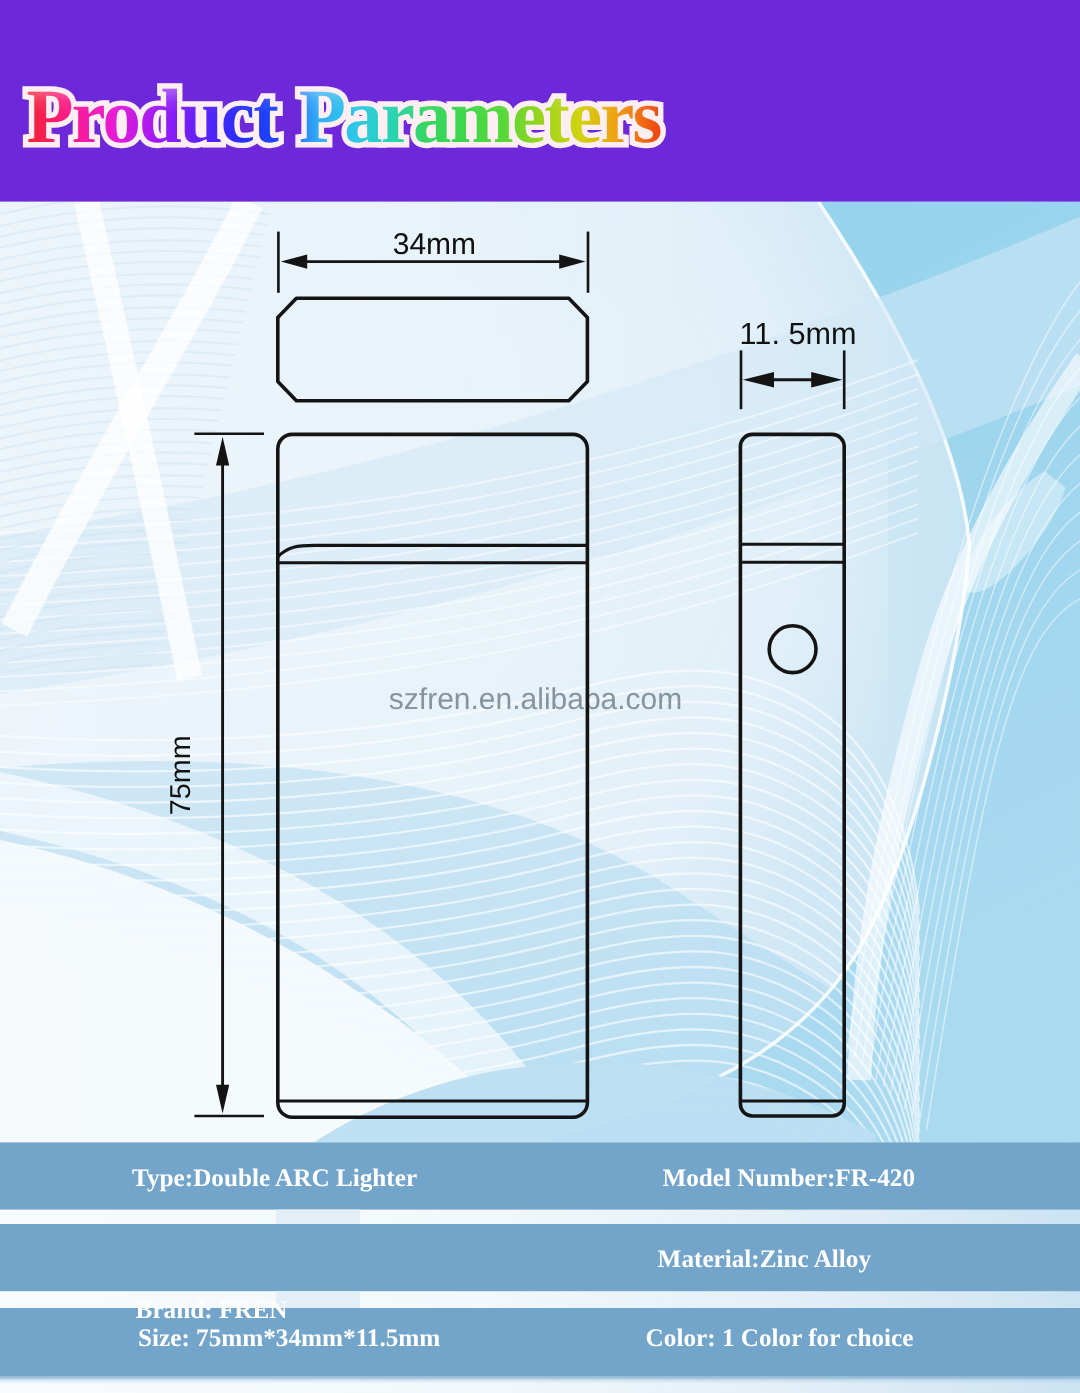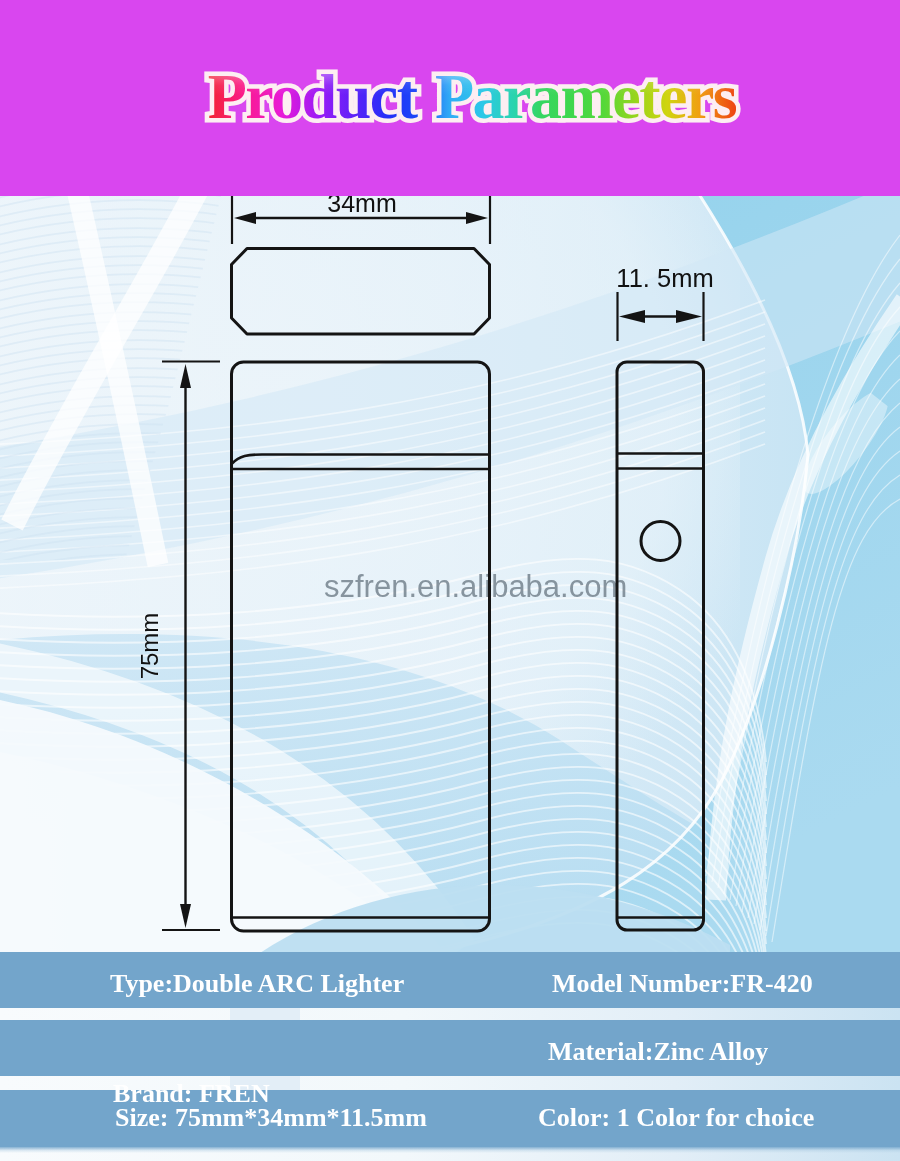--- a/index.html
+++ b/index.html
@@ -1,27 +1,27 @@
 <!DOCTYPE html>
 <html><head>
 <meta charset="utf-8">
 <style>
 html,body{margin:0;padding:0;}
 body{width:900px;height:1161px;position:relative;overflow:hidden;background:#dcedf7;font-family:"Liberation Sans",sans-serif;}
 #bg{position:absolute;left:0;top:0;z-index:0;}
-#watermark{position:absolute;left:324px;top:569px;z-index:1;font-size:31px;color:#76848f;opacity:.85;letter-spacing:0px;}
+#watermark{position:absolute;left:324px;top:569px;z-index:1;font-size:25px;color:#76848f;opacity:.85;letter-spacing:0px;}
 #drawing{position:absolute;left:0;top:0;z-index:2;}
-#header{position:absolute;left:0;top:0;width:900px;height:196px;background:#d946ef;z-index:3;text-align:center;}
+#header{position:absolute;left:0;top:0;width:900px;height:168px;background:#6d28d9;z-index:3;}
 #titlestack{display:inline-block;position:relative;margin-top:70px;transform:translateX(22px);}
 .title{font-family:"Liberation Serif",serif;font-weight:bold;font-size:64px;line-height:54px;letter-spacing:-1.5px;word-spacing:4px;white-space:nowrap;display:block;}
 .title.stroke{-webkit-text-stroke:9px #fdeef2;color:#fdeef2;}
 .title.fill{position:absolute;left:0;top:0;background:linear-gradient(180deg,rgba(255,255,255,0.38) 0%,rgba(255,255,255,0.08) 28%,rgba(255,255,255,0) 48%),linear-gradient(90deg,#f2232f 0%,#fb1a8e 7%,#e81ad8 14%,#9b1af6 21%,#5a21f8 28%,#2430f8 34%,#1b49f8 40%,#31aef5 46%,#2cc8e8 52%,#2ad4ad 58%,#35d662 63%,#3fd74b 69%,#55d838 75%,#98d51c 81%,#d0d40f 87%,#f0a012 93%,#ee4213 100%);-webkit-background-clip:text;background-clip:text;color:transparent;}
 #tablebgwhite{position:absolute;left:0;top:952px;width:900px;height:209px;background:linear-gradient(90deg,#f8fbfd 0%,#f2f8fb 45%,#e2eef7 75%,#cbe3f2 100%);z-index:3;}
 .band{position:absolute;left:0;width:900px;z-index:4;background:#73a5cb;}
-.bandtext{position:absolute;z-index:5;font-family:"Liberation Serif",serif;font-weight:bold;font-size:26px;color:#ffffff;white-space:nowrap;}
+.bandtext{position:absolute;z-index:5;font-family:"Liberation Serif",serif;font-weight:bold;font-size:21px;color:#ffffff;white-space:nowrap;}
 .gapstrip{position:absolute;z-index:4;}
 #botstrip{position:absolute;left:0;top:1147px;width:900px;height:6px;z-index:4;background:linear-gradient(180deg,rgba(115,165,203,0.85) 0%,rgba(160,195,220,0.35) 55%,rgba(220,236,246,0) 100%);}
 </style>
 </head>
 <body>
 
 <svg id="bg" width="900" height="1161" viewBox="0 0 900 1161">
   <defs>
     <linearGradient id="bgg" x1="0" y1="0" x2="1" y2="0">
       <stop offset="0" stop-color="#f0f6fb"></stop>

